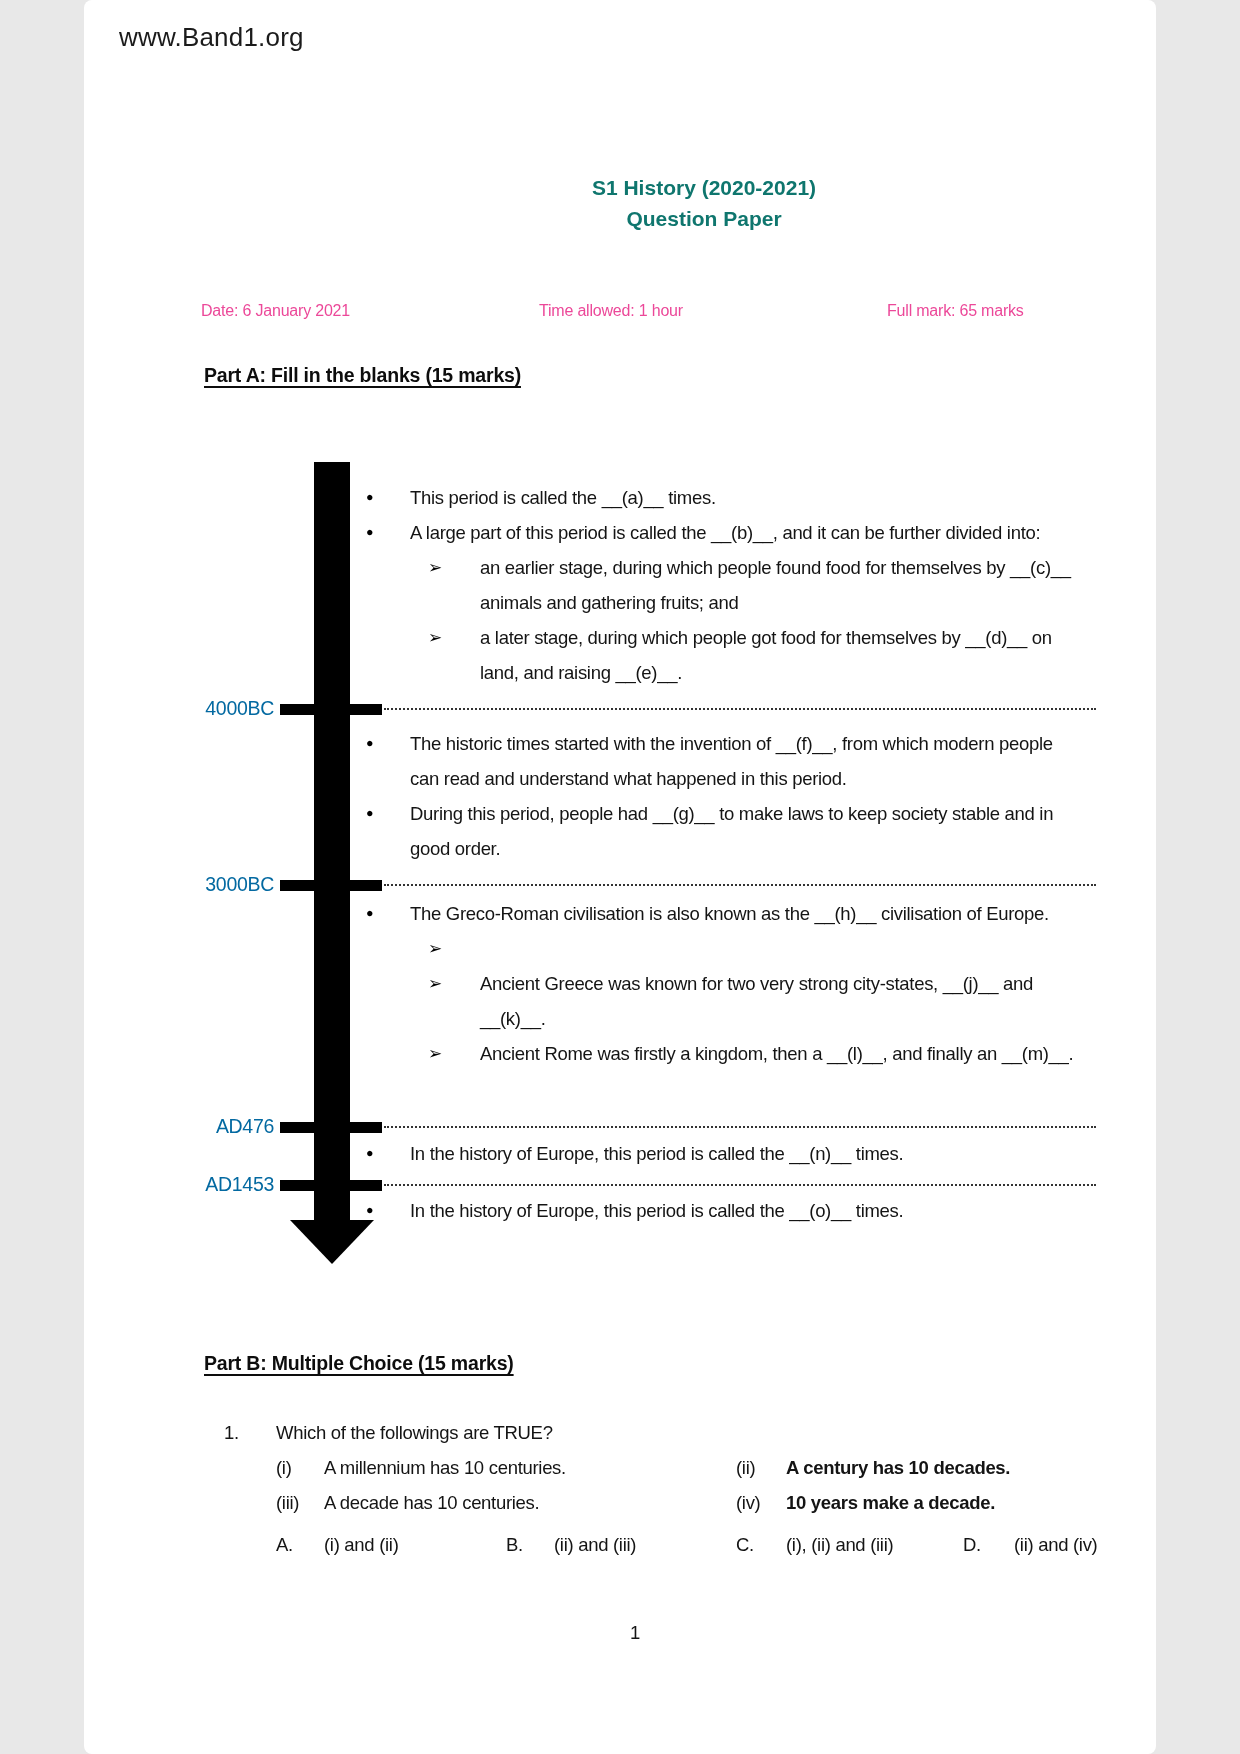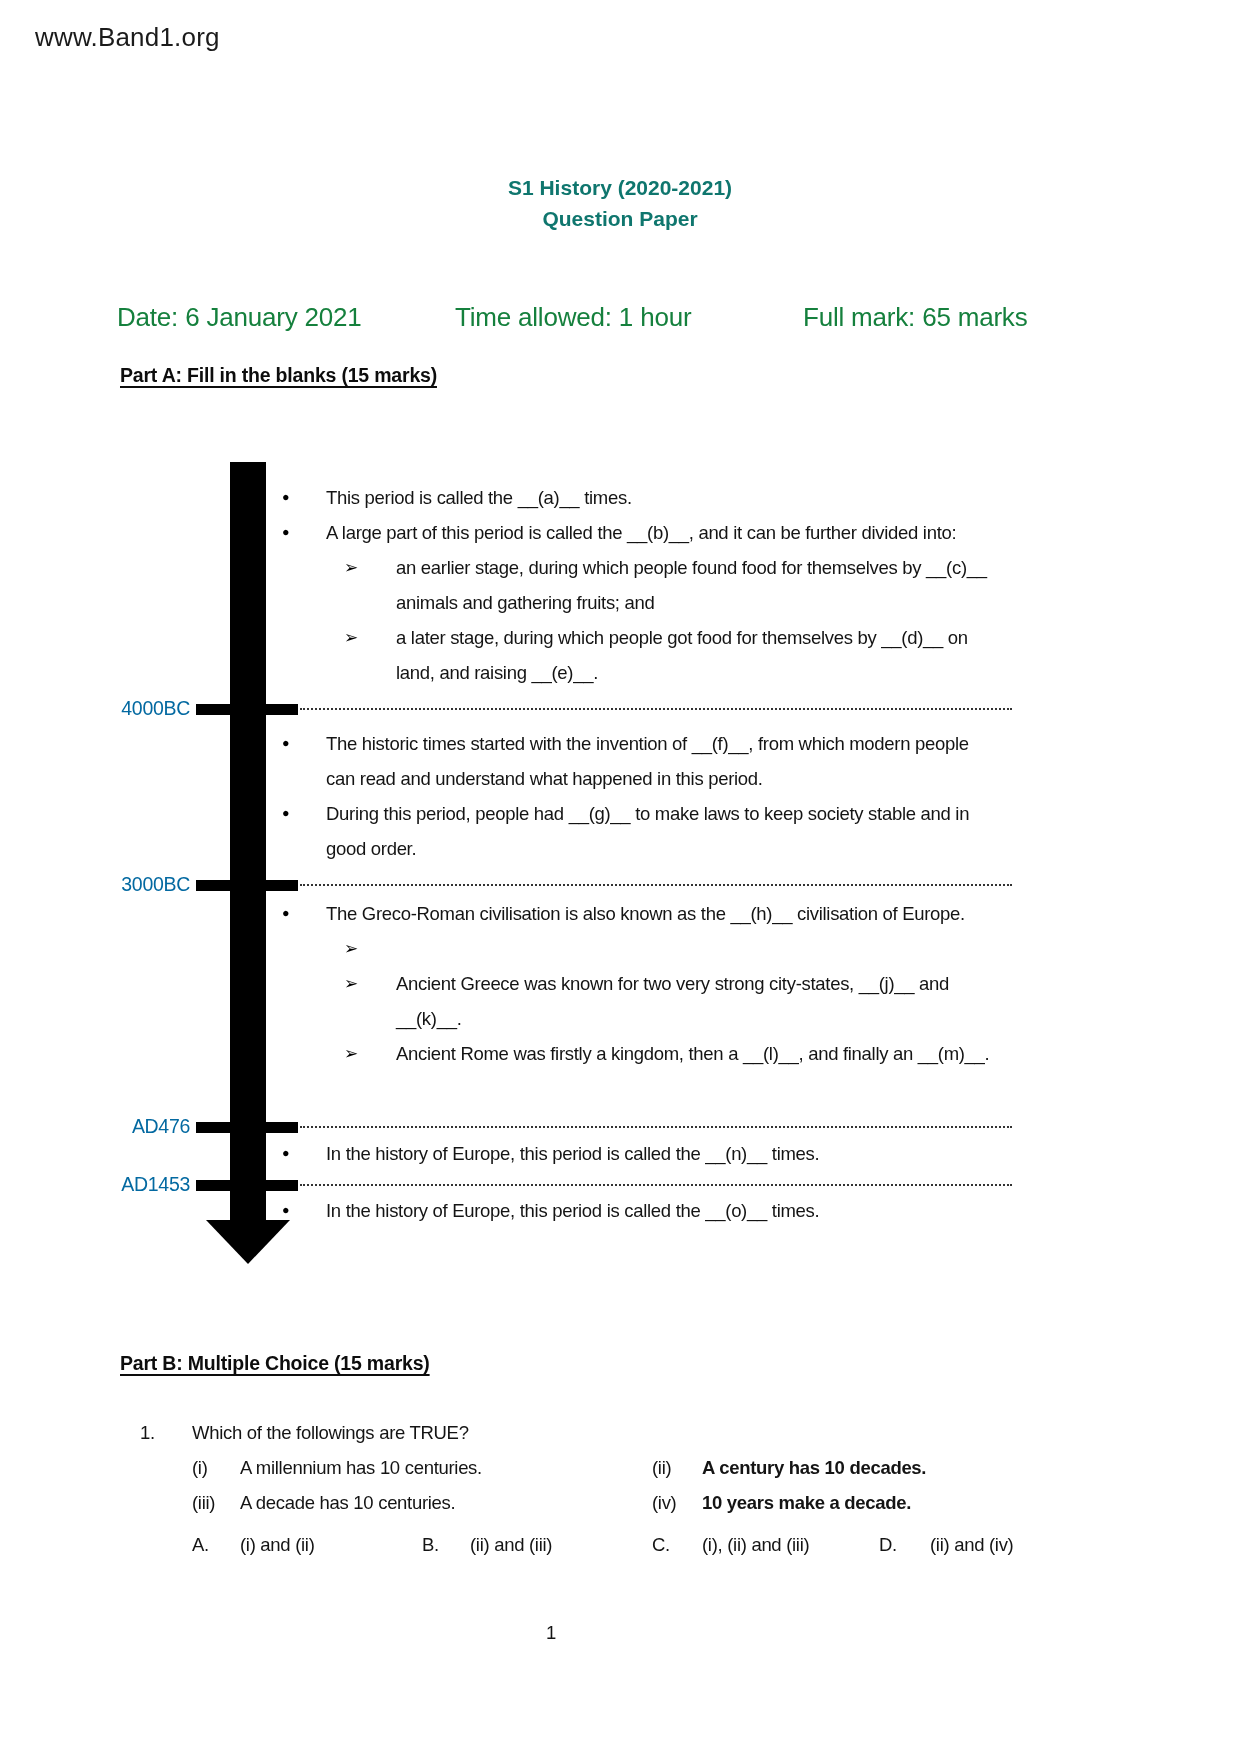--- a/index.html
+++ b/index.html
@@ -1,34 +1,35 @@
 <!DOCTYPE html>
 <html><head>
 <meta charset="utf-8">
 <style>
   html,body{margin:0;padding:0;background:#e8e8e8;}
   .page{
     position:relative;
-    width:1240px;height:1754px;
+    width:1072px;height:1754px;
     margin:0 auto;
     background:#ffffff;
     font-family:"Liberation Sans",sans-serif;
     color:#111;
     overflow:hidden;
+    border-radius:8px;
   }
   .watermark{
     position:absolute;left:35px;top:22px;
     font-size:26px;color:#1b1b1b;letter-spacing:0.2px;
   }
   .title-block{
     position:absolute;left:0;top:172px;width:1240px;
     text-align:center;font-weight:bold;font-size:21px;line-height:31px;color:#0f766e;
   }
   .info-row span{
-    position:absolute;top:302px;font-size:26px;color:#15803d;letter-spacing:-0.2px;
+    position:absolute;top:302px;font-size:16px;color:#ec4899;letter-spacing:-0.2px;
   }
   .info-date{left:117px;}
   .info-time{left:455px;}
   .info-full{left:803px;}
   .heading{
     position:absolute;font-weight:bold;font-size:19.5px;color:#0d0d0d;
     text-decoration:underline;text-decoration-thickness:2px;text-underline-offset:4px;
     letter-spacing:-0.2px;
   }
   .heading-a{left:120px;top:364px;}

